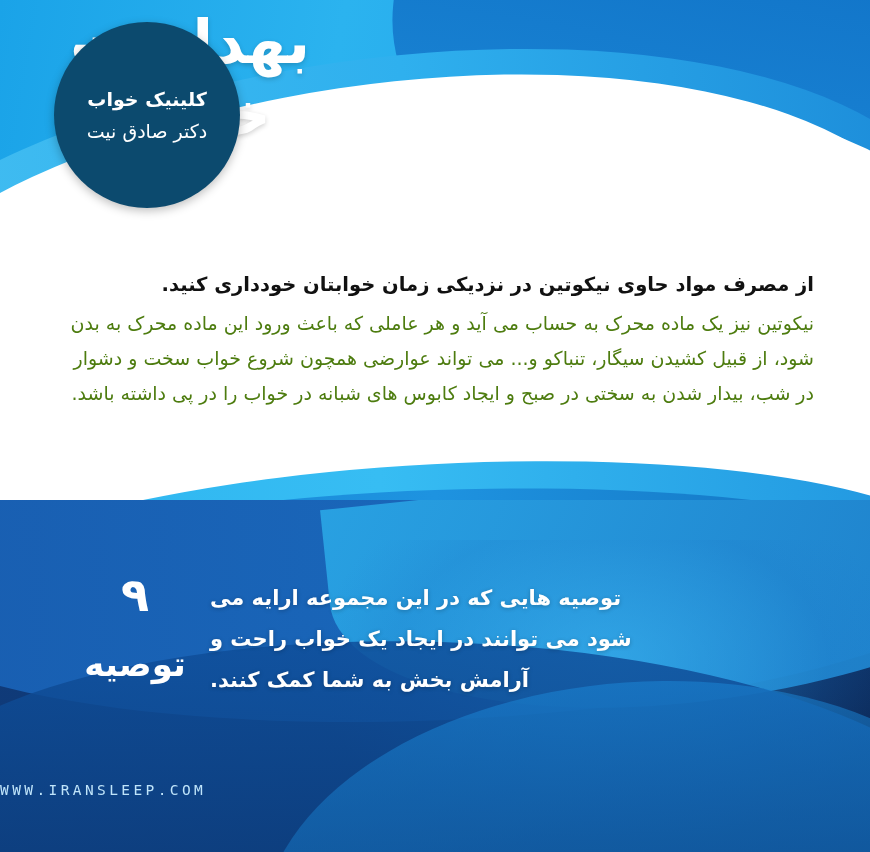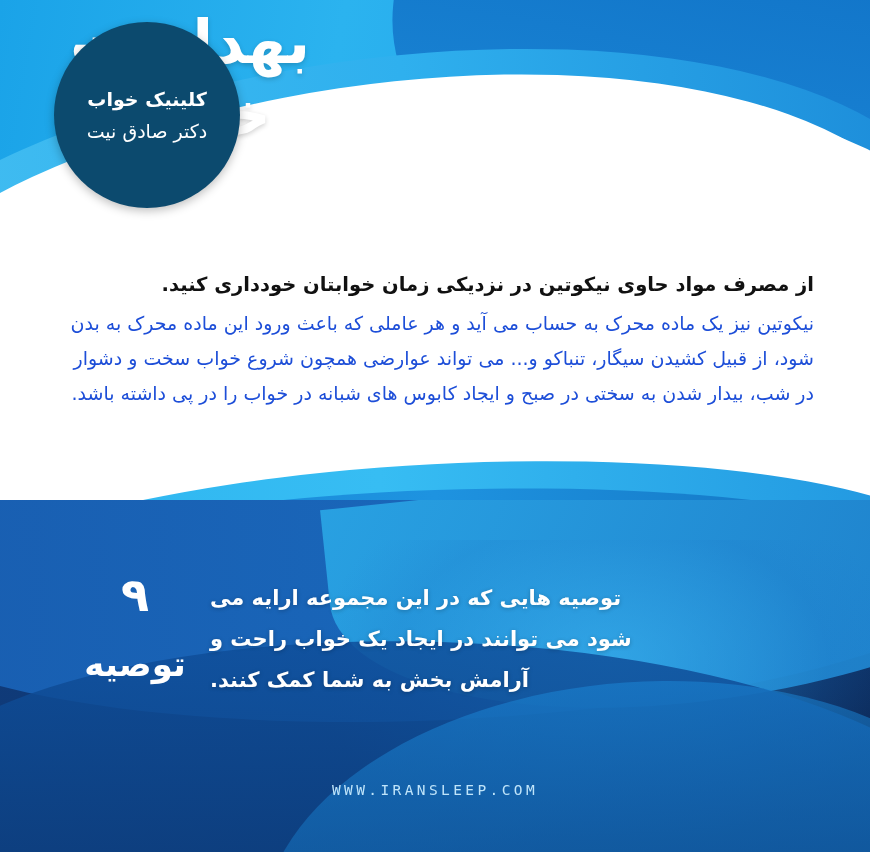--- a/index.html
+++ b/index.html
@@ -86,21 +86,21 @@
     padding:18px 56px 0 56px;
     box-sizing:border-box;
     text-align:right;
     direction:rtl;
   }
   .lead{
     font-size:19.5px;font-weight:bold;color:#111111;
     line-height:1.75;margin:0 0 4px 0;text-align:right;
   }
   .para{
-    font-size:19px;color:#1d4ed8;line-height:1.85;margin:0;
+    font-size:19px;color:#4d7c0f;line-height:1.85;margin:0;
   }
 
   
   .mid-wave{
     position:absolute;left:0;top:430px;width:870px;height:150px;overflow:hidden;
   }
   .mw1{
     position:absolute;left:-90px;top:34px;width:1060px;height:300px;
     background:linear-gradient(90deg,#2bb3ef 0%,#37bdf3 45%,#1f93de 100%);
     border-radius:50% 50% 0 0 / 42% 42% 0 0;
@@ -160,21 +160,21 @@
 
   .tip-text{
     position:absolute;right:230px;top:78px;width:430px;
     color:#ffffff;text-align:left;direction:rtl;
     font-size:21px;line-height:1.95;font-weight:bold;
     text-shadow:0 1px 4px rgba(0,0,0,.25);
   }
 
   .site{
     position:absolute;left:0;right:0;top:282px;
-    text-align:center;color:#bfe4fa;
+    color:#bfe4fa;
     font-size:14.5px;letter-spacing:3.4px;
     font-family:"DejaVu Sans Mono","Liberation Mono",monospace;
     direction:ltr;
   }
 </style>
 </head>
 <body>
 
 <div class="poster">
 

